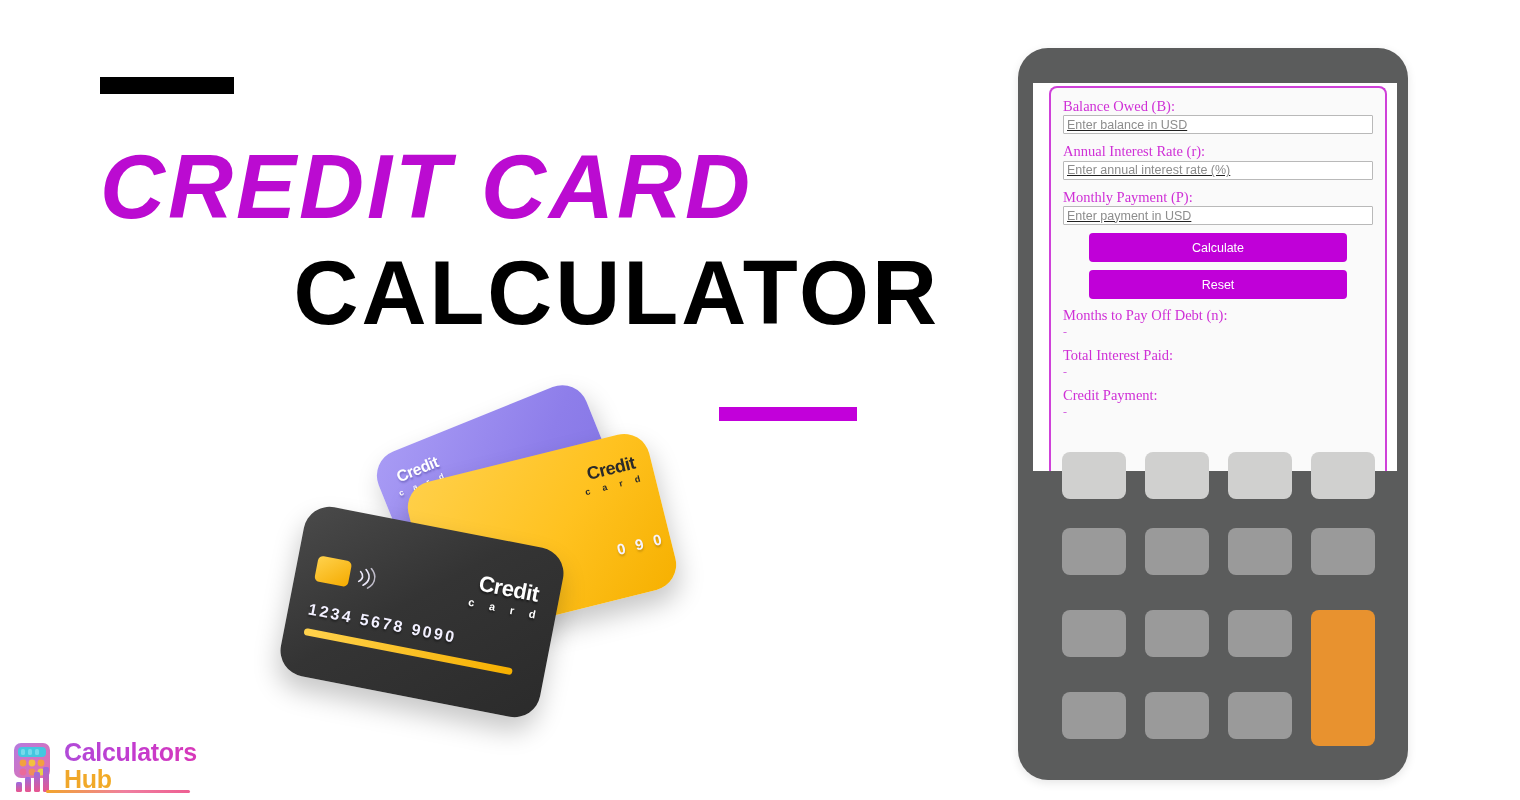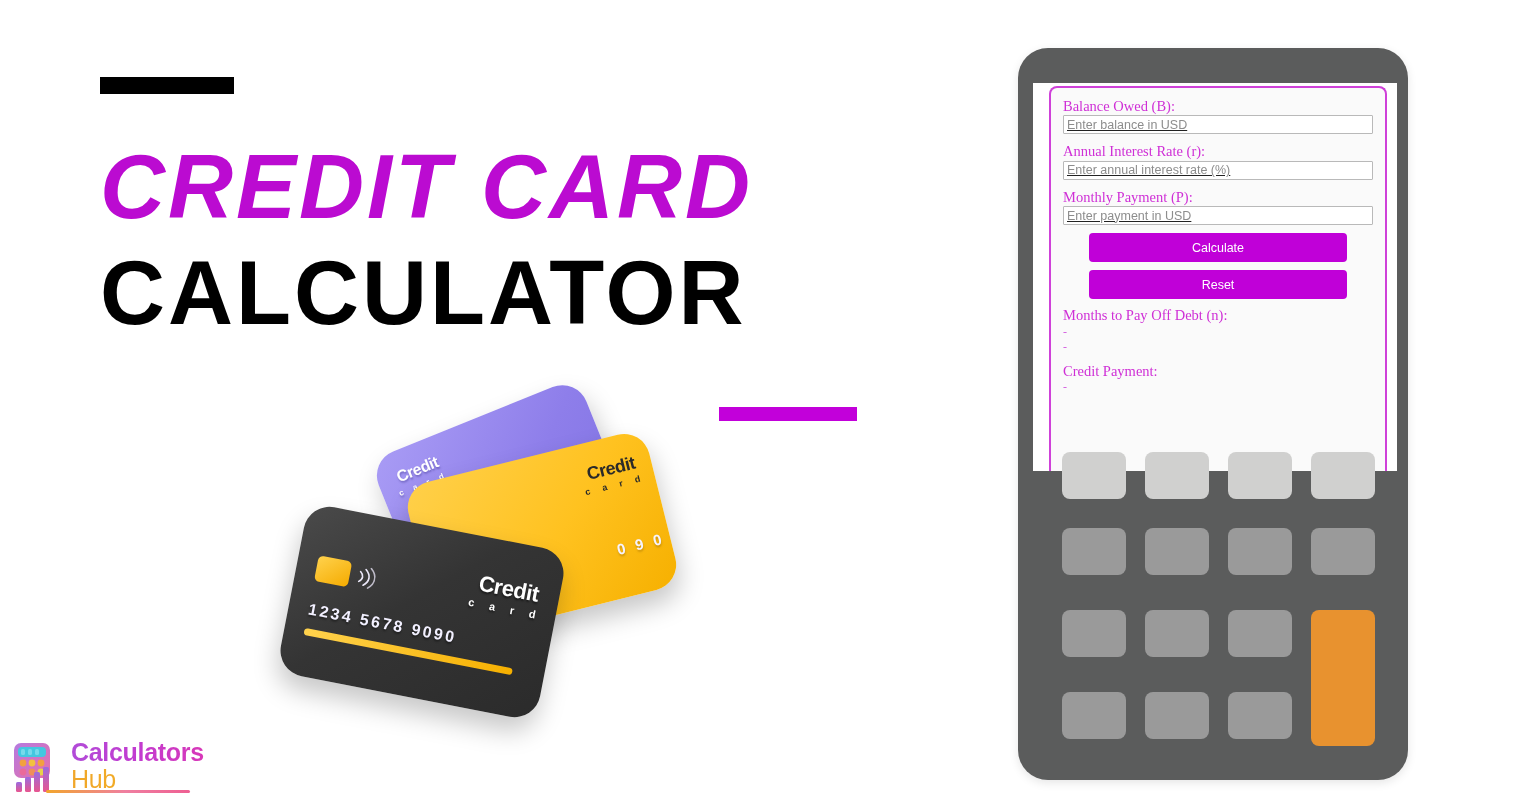--- a/index.html
+++ b/index.html
@@ -21,21 +21,21 @@
   .hero-line{
     font-family:"Liberation Sans",sans-serif;
     font-weight:bold;
     font-size:90px;
     line-height:106px;
     letter-spacing:3px;
     margin:0;
     white-space:nowrap;
   }
   .hero-line.l1{color:#bb0bd1;font-style:italic;}
-  .hero-line.l2{color:#000000;}
+  .hero-line.l2{color:#000000;text-align:right;}
   .accent-bar-mid{
     position:absolute;left:719px;top:407px;width:138px;height:14px;
     background:#c200da;
   }
 
   
   .cards-wrap{
     position:absolute;left:268px;top:408px;width:400px;height:372px;
   }
   .card{
@@ -96,31 +96,31 @@
     color:#f6f3ff;font-size:15px;font-weight:bold;letter-spacing:3px;
     text-shadow:0 2px 2px rgba(120,80,0,.35);
   }
   .card-number-p{
     position:absolute;right:4px;bottom:26px;
     color:#efecff;font-size:13px;font-weight:bold;letter-spacing:3px;
   }
 
   
   .logo{
-    position:absolute;left:8px;top:737px;height:58px;display:flex;align-items:center;gap:7px;
+    position:absolute;left:8px;top:737px;height:58px;display:flex;align-items:center;gap:0;
   }
   .logo-icon{position:relative;width:56px;height:56px;flex:0 0 56px;}
   .logo-text{display:flex;flex-direction:column;line-height:1;}
   .logo-t1{
     font-size:25px;font-weight:bold;letter-spacing:-.3px;
     background:linear-gradient(90deg,#b14bd8 0%,#c23bd0 50%,#d838b8 100%);
     -webkit-background-clip:text;background-clip:text;color:transparent;
   }
   .logo-t2{
-    font-size:25px;font-weight:normal;letter-spacing:-.3px;margin-top:2px;
+    font-size:25px;font-weight:bold;letter-spacing:-.3px;margin-top:2px;
     background:linear-gradient(90deg,#f0a62a 0%,#f5b41f 100%);
     -webkit-background-clip:text;background-clip:text;color:transparent;
   }
   .logo-underline{
     position:absolute;left:46px;top:790px;width:144px;height:3px;
     background:linear-gradient(90deg,#f2a52b 0%,#ef7fa0 55%,#ee5f92 100%);
     border-radius:2px;
   }
 
   
@@ -288,20 +288,21 @@
 
         <label class="fld-label">Monthly Payment (P):</label>
         <input class="fld-input" type="text" placeholder="Enter payment in USD" style="">
 
         <button class="btn first">Calculate</button>
         <button class="btn">Reset</button>
 
         <p class="res-label">Months to Pay Off Debt (n):</p>
         <p class="res-value">-</p>
 
+        <p class="res-label">Total Interest Paid:</p>
         <p class="res-value">-</p>
 
         <p class="res-label">Credit Payment:</p>
         <p class="res-value">-</p>
 
       </div>
     </div>
 
     <div class="keypad">
       <button class="key light" style="left:0px;top:0px"></button>

